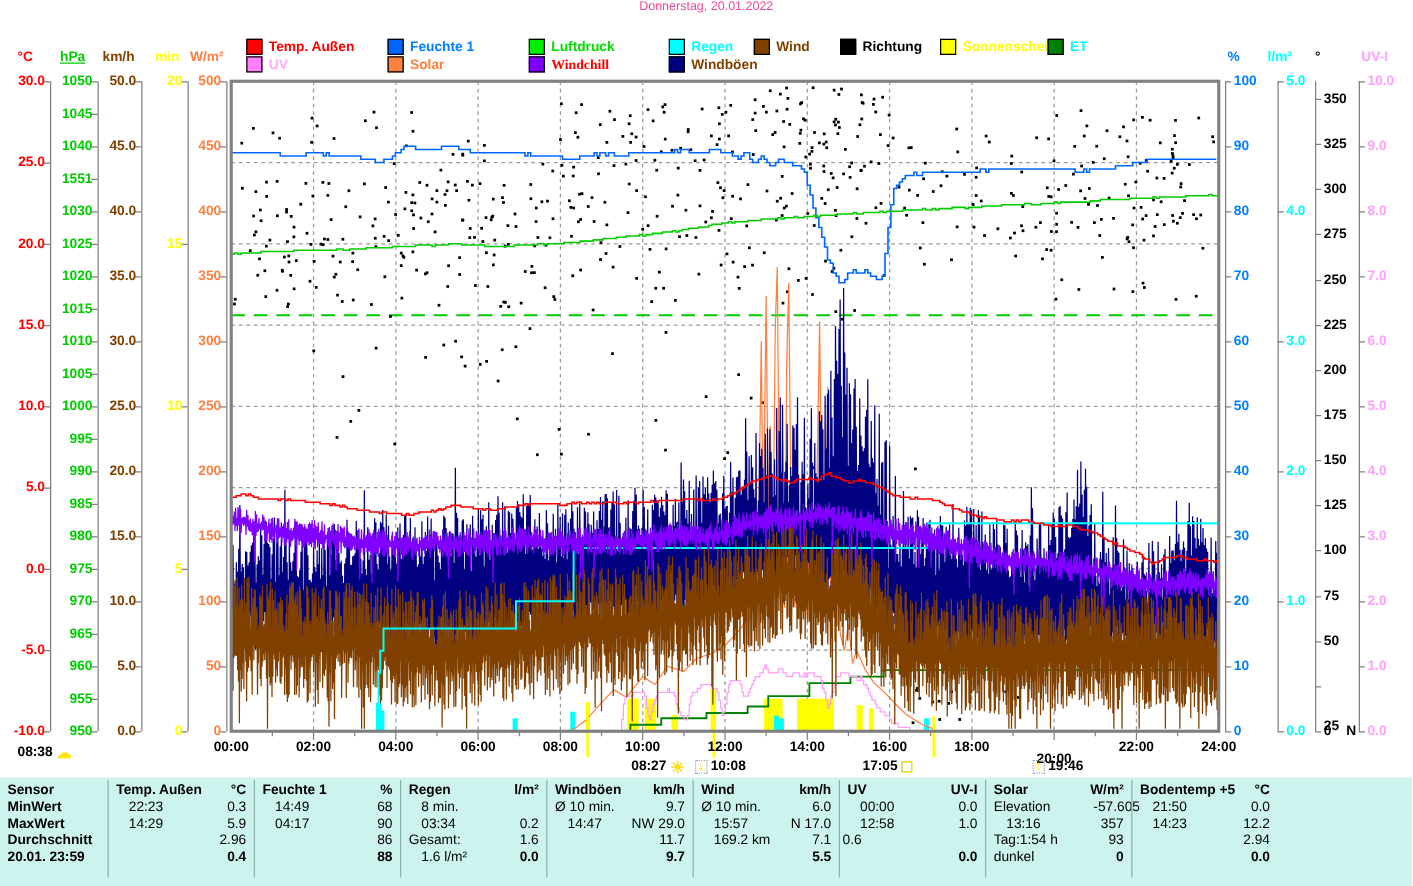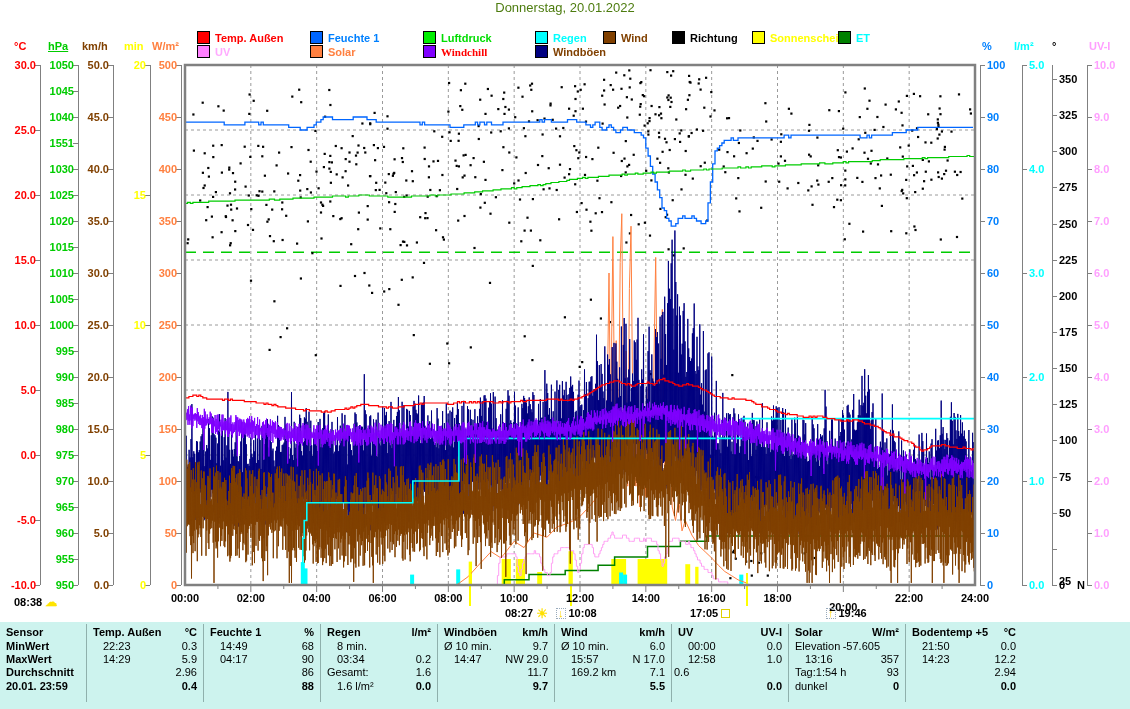--- a/index.html
+++ b/index.html
@@ -1,19 +1,19 @@
 <!DOCTYPE html>
 <html><head>
 <meta charset="utf-8">
 <style>
   html,body{margin:0;padding:0;background:#fff;}
   body{width:1130px;height:709px;position:relative;overflow:hidden;
        font-family:"Liberation Sans", sans-serif;}
   .abs{position:absolute;}
-  #title{left:0;top:8;width:1130px;text-align:center;font-size:13px;color:#4d7c0f;}
+  #title{left:0;top:8;width:1130px;text-align:center;font-size:10px;color:#ec4899;}
   .leg-item{position:absolute;height:13px;display:flex;align-items:center;}
   .leg-box{width:11px;height:11px;border:1px solid #000;display:inline-block;}
   .leg-txt{font-size:11px;font-weight:bold;margin-left:5px;white-space:nowrap;}
   .tick-label{position:absolute;font-size:11px;font-weight:bold;line-height:10px;white-space:nowrap;}
   .axis-line{position:absolute;width:1px;background:#808080;}
   .axis-tick{position:absolute;height:1px;background:#808080;}
   .axis-unit{position:absolute;font-size:11px;font-weight:bold;white-space:nowrap;}
   .x-label{position:absolute;font-size:11px;font-weight:bold;width:44px;text-align:center;color:#000;}
   .sun-ann{position:absolute;font-size:11px;font-weight:bold;color:#000;display:flex;align-items:center;gap:3px;white-space:nowrap;}
   .ic-sun{color:#ffe000;font-size:13px;line-height:11px;}
@@ -1132,21 +1132,21 @@
       <div class="t-cell" style="left: 688px; top: 18px; width: 76px; text-align: left;">00:00</div>
       <div class="t-cell" style="left: 674px; top: 18px; width: 108px; text-align: right;">0.0</div>
       <div class="t-cell" style="left: 688px; top: 31px; width: 76px; text-align: left;">12:58</div>
       <div class="t-cell" style="left: 674px; top: 31px; width: 108px; text-align: right;">1.0</div>
       <div class="t-cell" style="left: 674px; top: 44px; width: 108px; ">0.6</div>
       <div class="t-cell t-bold" style="left: 674px; top: 58px; width: 108px; text-align: right;">0.0</div>
       <div class="t-sep" style="left: 788px;"></div>
       <div class="t-cell t-bold" style="left: 795px; top: 4px; width: 80px; text-align: left;">Solar</div>
       <div class="t-cell t-bold" style="left: 791px; top: 4px; width: 108px; text-align: right;">W/m²</div>
       <div class="t-cell" style="left: 795px; top: 18px; width: 76px; text-align: left;">Elevation</div>
-      <div class="t-cell" style="left: 772px; top: 18px; width: 108px; text-align: right;">-57.605</div>
+      <div class="t-cell" style="left: 804px; top: 18px; width: 108px; text-align: right;">-57.605</div>
       <div class="t-cell" style="left: 805px; top: 31px; width: 76px; text-align: left;">13:16</div>
       <div class="t-cell" style="left: 791px; top: 31px; width: 108px; text-align: right;">357</div>
       <div class="t-cell" style="left: 795px; top: 44px; width: 76px; text-align: left;">Tag:1:54 h</div>
       <div class="t-cell" style="left: 791px; top: 44px; width: 108px; text-align: right;">93</div>
       <div class="t-cell" style="left: 795px; top: 58px; width: 76px; text-align: left;">dunkel</div>
       <div class="t-cell t-bold" style="left: 791px; top: 58px; width: 108px; text-align: right;">0</div>
       <div class="t-sep" style="left: 905px;"></div>
       <div class="t-cell t-bold" style="left: 912px; top: 4px; width: 80px; text-align: left;">Bodentemp +5</div>
       <div class="t-cell t-bold" style="left: 908px; top: 4px; width: 108px; text-align: right;">°C</div>
       <div class="t-cell" style="left: 922px; top: 18px; width: 76px; text-align: left;">21:50</div>

